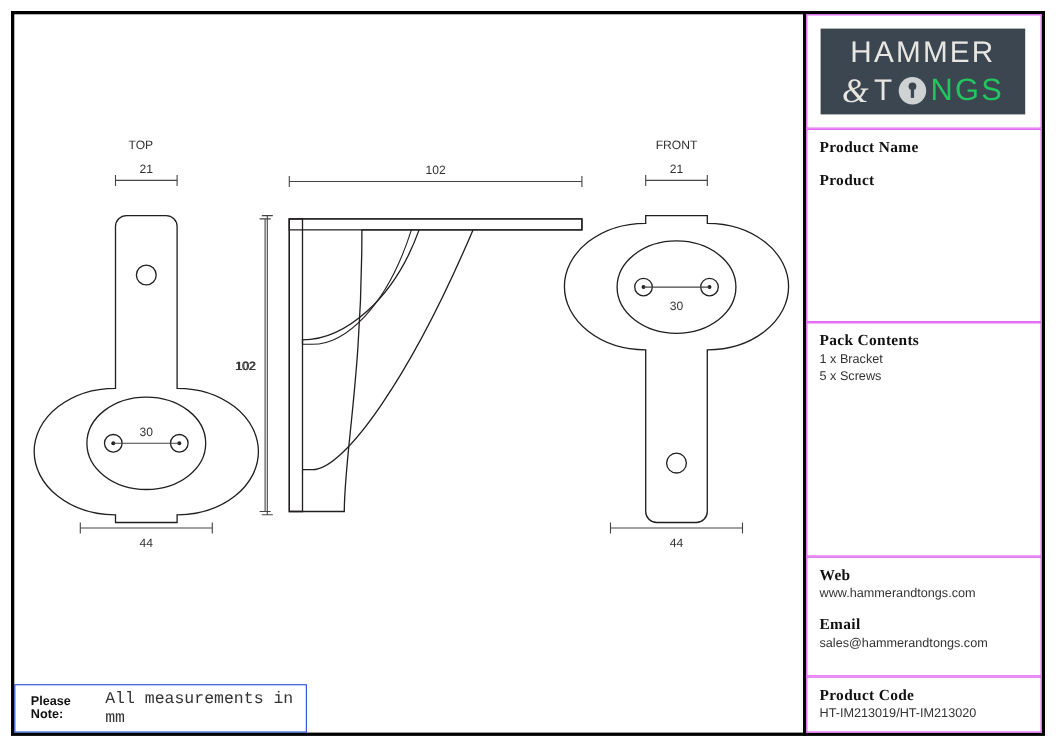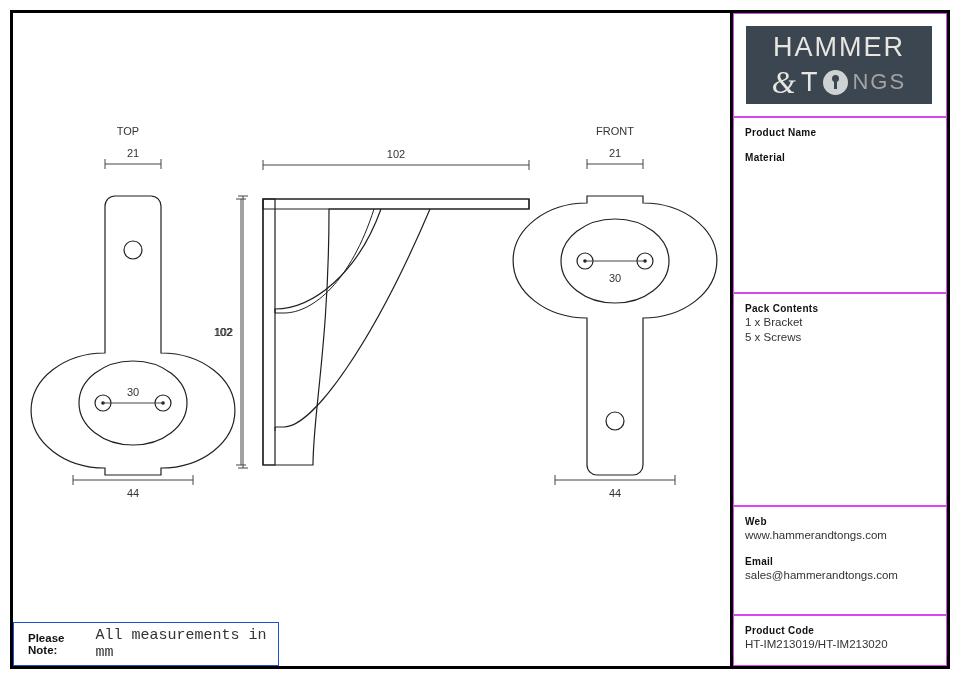--- a/index.html
+++ b/index.html
@@ -27,25 +27,25 @@
   .logo-line{position:absolute;left:0;width:186px;text-align:center;color:#e8e6e1;
      font-family:"Liberation Sans",sans-serif;font-weight:300;letter-spacing:2px;}
   .logo-hammer{top:6px;font-size:27px;line-height:30px;}
   .logo-tongs-row{top:38px;height:36px;display:flex;align-items:center;justify-content:center;gap:3px;}
   .amp{font-family:"Liberation Serif",serif;font-style:italic;font-size:31px;line-height:31px;color:#e8e6e1;}
   .tongs-t{font-size:27px;letter-spacing:2px;color:#e8e6e1;}
   .keyhole{position:relative;width:25px;height:25px;border-radius:50%;background:#cfd2d2;
      display:inline-block;vertical-align:middle;margin:0 1px;}
   .keyhole .kh-circ{position:absolute;left:9px;top:5px;width:7px;height:7px;border-radius:50%;background:#3b4651;}
   .keyhole .kh-stem{position:absolute;left:11px;top:10px;width:3px;height:9px;background:#3b4651;}
-  .tongs-rest{font-size:22px;letter-spacing:2px;color:#a3a3a3;text-align:center;}
+  .tongs-rest{font-size:28px;letter-spacing:2px;color:#22c55e;text-align:center;}
 
   
   .info-inner{position:absolute;left:11px;top:9px;right:10px;}
-  .ttl{font-weight:bold;font-size:10px;letter-spacing:.3px;color:#111;margin:0 0 1px 0;}
+  .ttl{font-weight:bold;font-size:14px;letter-spacing:.3px;color:#111;margin:0 0 1px 0;font-family:Liberation Serif, serif;}
   .val{font-size:11.5px;color:#333;margin:0 0 0 0;line-height:15px;}
   .gap{height:13px;}
 
   
   .note-box{position:absolute;left:13px;top:622px;width:266px;height:44px;
      border:1px solid #1d4ed8;box-sizing:border-box;display:flex;align-items:center;padding-left:14px;}
   .note-strong{font-weight:bold;font-size:11.5px;color:#111;}
   .note-text{font-size:15px;color:#333;margin-left:4px;font-family:Liberation Mono, monospace;}
 
   
@@ -218,21 +218,21 @@
         </span>
         <span class="tongs-rest">NGS</span>
       </div>
     </div>
   </div>
 
   <div class="info-box box-product">
     <div class="info-inner">
       <div class="ttl">Product Name</div>
       <div class="gap"></div>
-      <div class="ttl">Material</div>
+      <div class="ttl">Product</div>
     </div>
   </div>
 
   <div class="info-box box-pack">
     <div class="info-inner">
       <div class="ttl">Pack Contents</div>
       <div class="val">1 x Bracket</div>
       <div class="val">5 x Screws</div>
     </div>
   </div>

